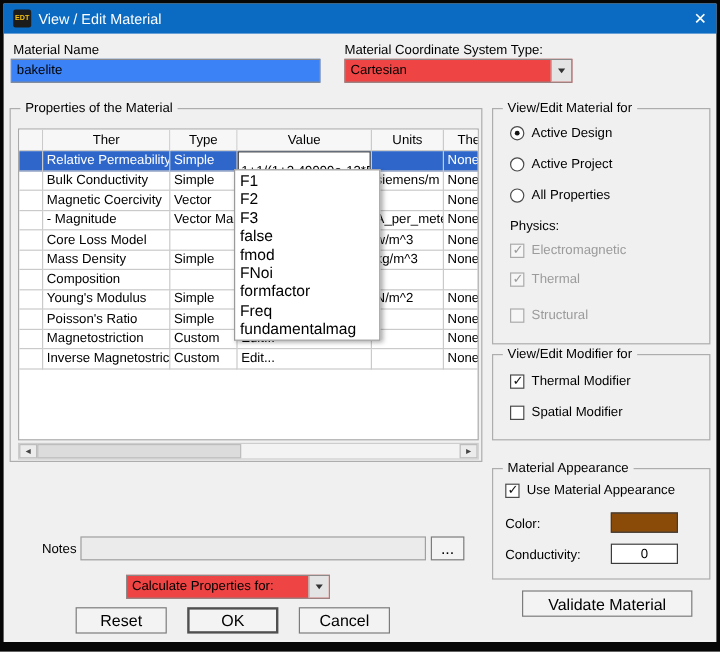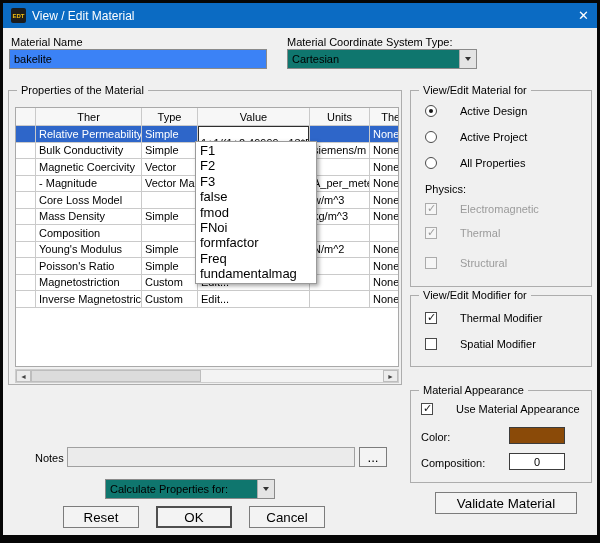--- a/index.html
+++ b/index.html
@@ -6,21 +6,21 @@
 html,body{width:600px;height:543px}
 body{background:#060606;font-family:"Liberation Sans",sans-serif;font-size:11px;color:#000;position:relative;overflow:hidden}
 .dialog{position:absolute;left:3px;top:3px;width:594px;height:532px;background:#f0f0f0}
 .titlebar{position:absolute;left:0;top:0;width:100%;height:25px;background:#0b6bc3;display:flex;align-items:center;gap:6px;padding:0 8px;color:#fff}
 .titlebar .title{font-size:12px}
 .app-icon{width:15px;height:15px;background:#1c1c1c;color:#f2c014;font-size:6px;font-weight:bold;display:flex;align-items:center;justify-content:center;border-radius:2px;flex:none}
 .close-btn{margin-left:auto;font-size:13px;width:30px;text-align:right;cursor:pointer}
 .lbl{position:absolute;white-space:nowrap}
 .input{position:absolute;background:#3b82f6;border:1px solid #8a8a8a;display:flex;align-items:center;padding:0 4px;overflow:hidden;white-space:nowrap}
 .input.disabled{background:#ebebeb;border-color:#a0a0a0}
-.combo{position:absolute;background:#0f766e;border:1px solid #8a8a8a;display:flex;align-items:stretch}
+.combo{position:absolute;background:#ef4444;border:1px solid #8a8a8a;display:flex;align-items:stretch}
 .combo-text{flex:1;padding:0 4px;display:flex;align-items:center;white-space:nowrap;overflow:hidden}
 .combo-arrow{width:17px;background:#e4e4e4;border-left:1px solid #adadad;display:flex;align-items:center;justify-content:center;flex:none}
 .arr{width:0;height:0;border-left:3.5px solid transparent;border-right:3.5px solid transparent;border-top:4px solid #333}
 .group{position:absolute;border:1px solid #adadad}
 .group-title{position:absolute;top:-7px;left:8px;background:#f0f0f0;padding:0 4px;white-space:nowrap}
 
 .tbl{position:absolute;left:6px;top:16px;width:384px;height:260px;background:#fff;border:1px solid #a9a9a9;overflow:hidden}
 .trow{display:flex;height:16.5px}
 .trow.head{height:18px}
 .c{border-right:1px solid #cacaca;border-bottom:1px solid #cacaca;overflow:hidden;white-space:nowrap;display:flex;align-items:center;padding:0 3px;flex:none}
@@ -30,21 +30,21 @@
 .c.editcell{padding:0;position:relative}
 .editbox{position:absolute;inset:0;background:#fff;color:#000;border:1px solid #2f2f2f;display:flex;align-items:center;padding:16px 2px;overflow:hidden;white-space:nowrap}
 .hscroll{position:absolute;left:6px;top:278px;width:384px;height:14px;background:#f3f3f3;border:1px solid #cdcdcd;display:flex}
 .sbtn{width:15px;background:#ececec;border:1px solid #bdbdbd;font-size:7px;display:flex;align-items:center;justify-content:center;color:#444;flex:none}
 .sthumb{width:170px;background:#dcdcdc;border:1px solid #bdbdbd;flex:none}
 .strack{flex:1}
 
 .acdrop{position:absolute;left:192px;top:138px;width:122px;background:#fff;border:1px solid #9a9a9a;box-shadow:2px 2px 4px rgba(0,0,0,.35);z-index:10;padding:1px 0}
 .acitem{height:15.4px;line-height:15.4px;padding:0 4px;font-size:13px;white-space:nowrap;overflow:hidden}
 
-.opt{position:absolute;display:flex;align-items:flex-end;gap:23px;white-space:nowrap}
+.opt{position:absolute;display:flex;align-items:flex-end;gap:6px;white-space:nowrap}
 .radio{width:12px;height:12px;border-radius:50%;border:1px solid #4a4a4a;background:#fff;position:relative;flex:none}
 .radio.on::after{content:"";position:absolute;left:3px;top:3px;width:4px;height:4px;border-radius:50%;background:#151515}
 .cb{width:12px;height:12px;border:1px solid #4a4a4a;background:#fff;position:relative;flex:none;color:#111}
 .cb.on::before{content:"✓";position:absolute;left:1px;top:-2px;font-size:11px}
 .opt.disabled{color:#9b9b9b}
 .opt.disabled .cb{border-color:#ababab;background:#f6f6f6;color:#9b9b9b}
 
 .btn{position:absolute;background:#f3f3f3;border:1px solid #7c7c7c;display:flex;align-items:center;justify-content:center;cursor:pointer;white-space:nowrap}
 .btn.default{border:2px solid #4f4f4f}
 .swatch{position:absolute;background:#8a4a08;border:1px solid #3c3c3c}
@@ -249,21 +249,21 @@
   </div>
 
   <div class="group" style="left:407px;top:387px;width:182px;height:93px">
     <span class="group-title">Material Appearance</span>
     <div class="opt" style="left:10px;top:12px">
       <span class="cb on"></span>
       <span>Use Material Appearance</span>
     </div>
     <div class="lbl" style="left:10px;top:40px">Color:</div>
     <div class="swatch" style="left:98px;top:36px;width:56px;height:17px"></div>
-    <div class="lbl" style="left:10px;top:66px">Composition:</div>
+    <div class="lbl" style="left:10px;top:66px">Conductivity:</div>
     <div class="transp" style="left:98px;top:62px;width:56px;height:17px">0</div>
   </div>
 
   <button class="btn" style="left:432px;top:489px;width:142px;height:22px">Validate Material</button>
 
   <div class="lbl" style="left:32px;top:449px">Notes</div>
   <div class="input disabled" style="left:64px;top:444px;width:288px;height:20px"></div>
   <button class="btn" style="left:356px;top:444px;width:28px;height:20px">...</button>
 
   <div class="combo" style="left:102px;top:476px;width:170px;height:20px">

